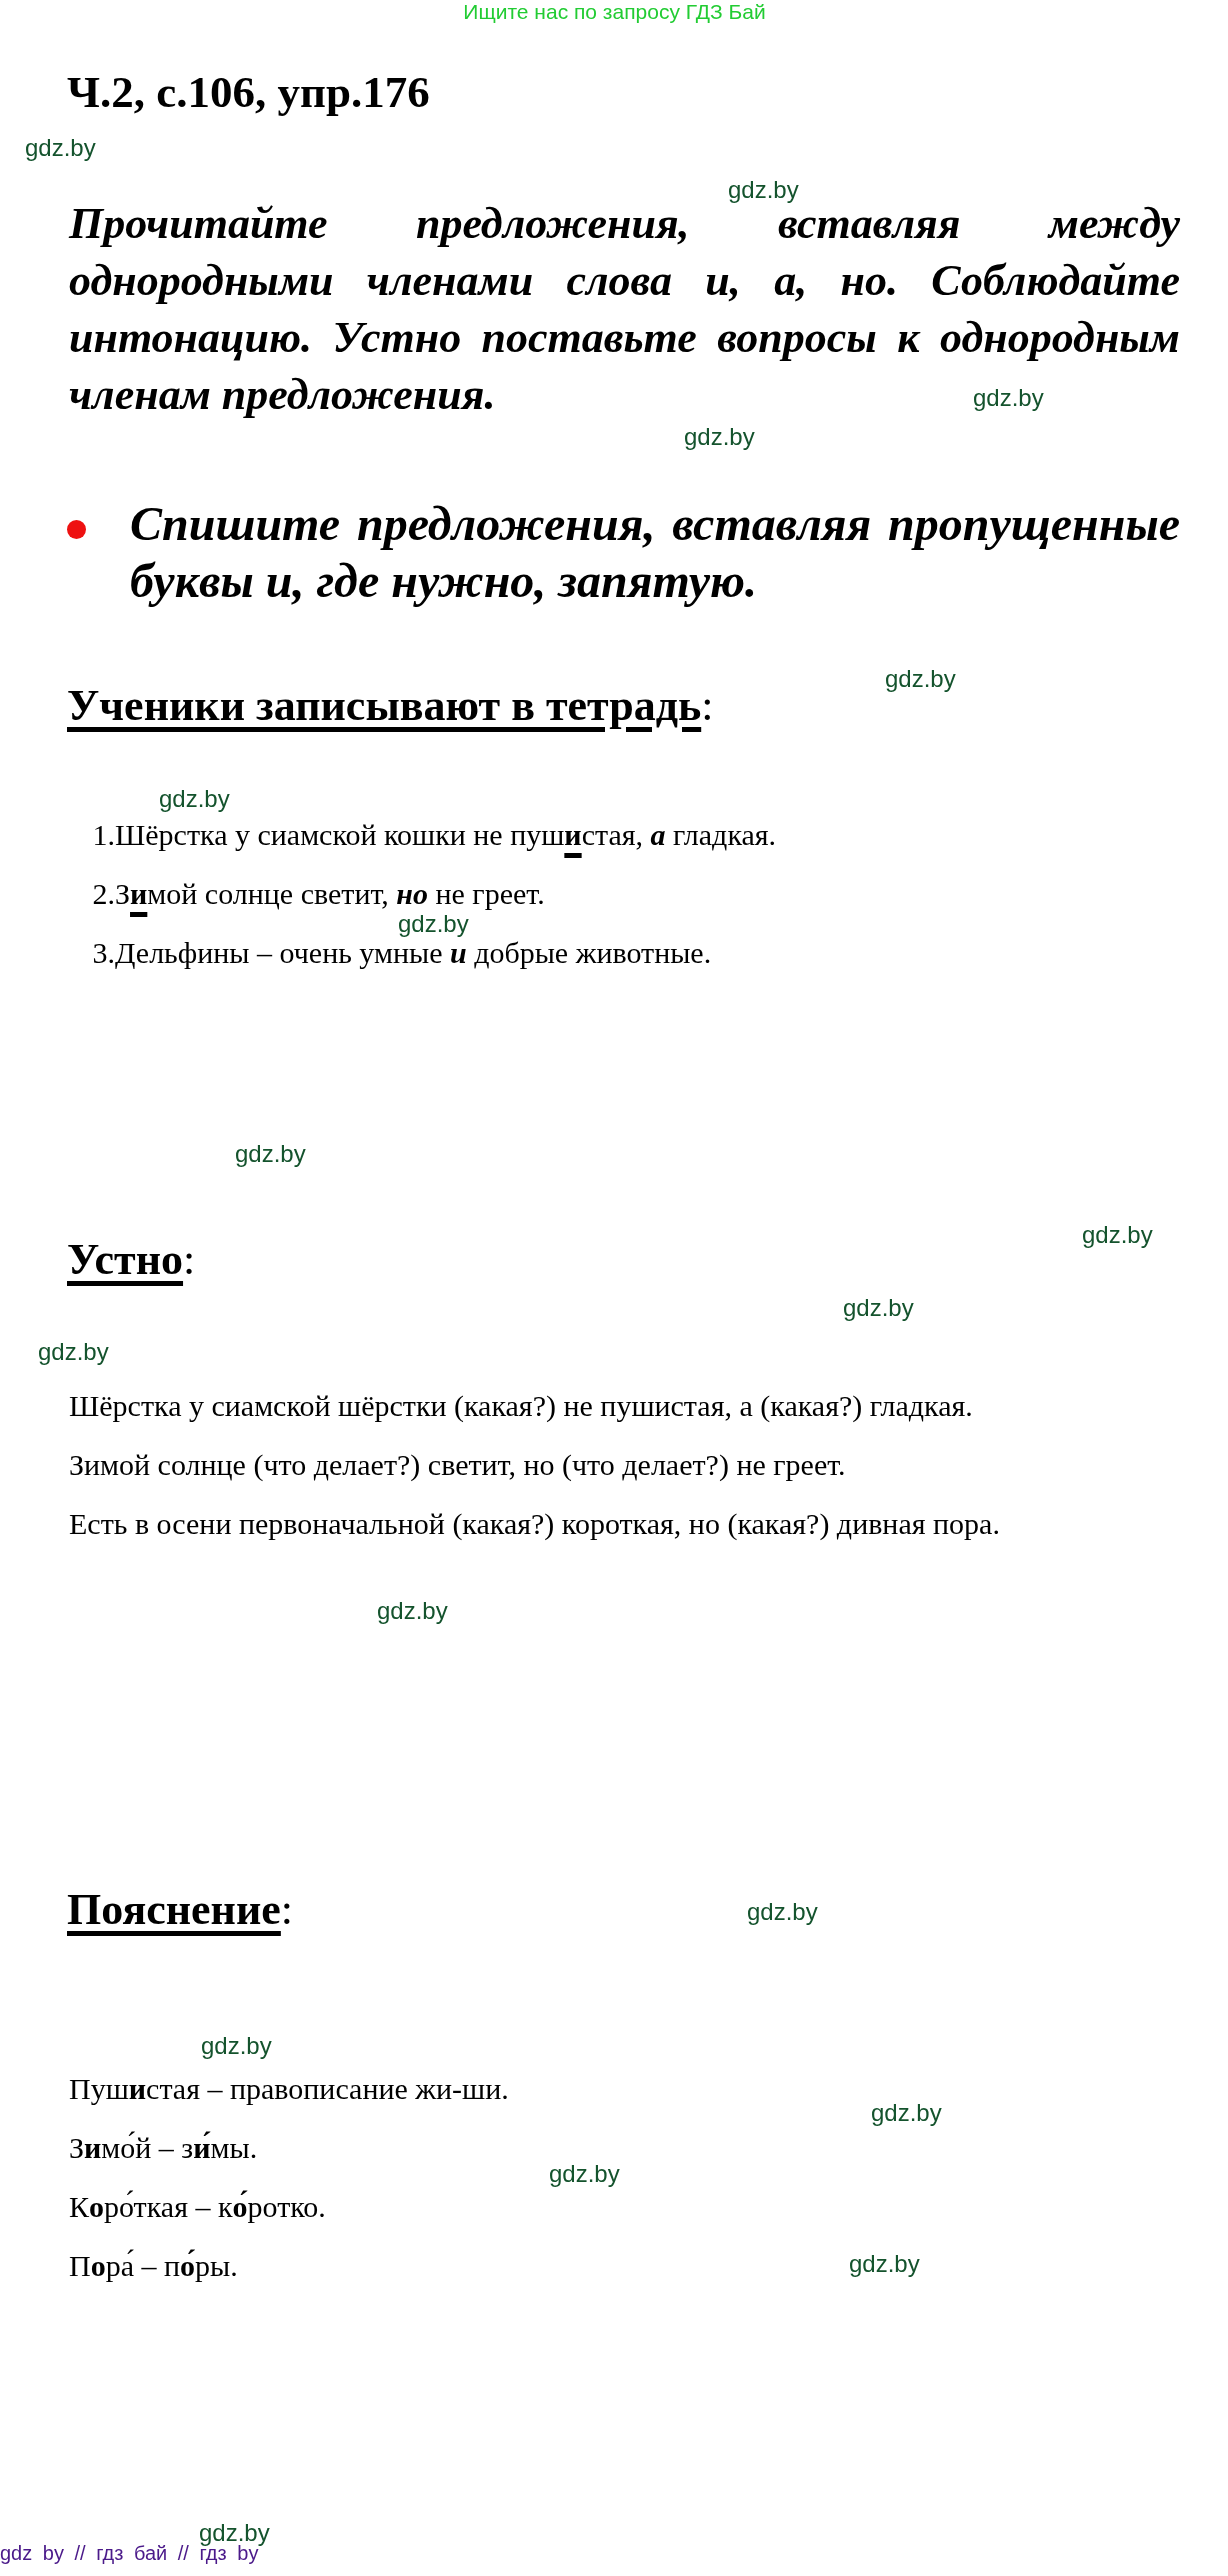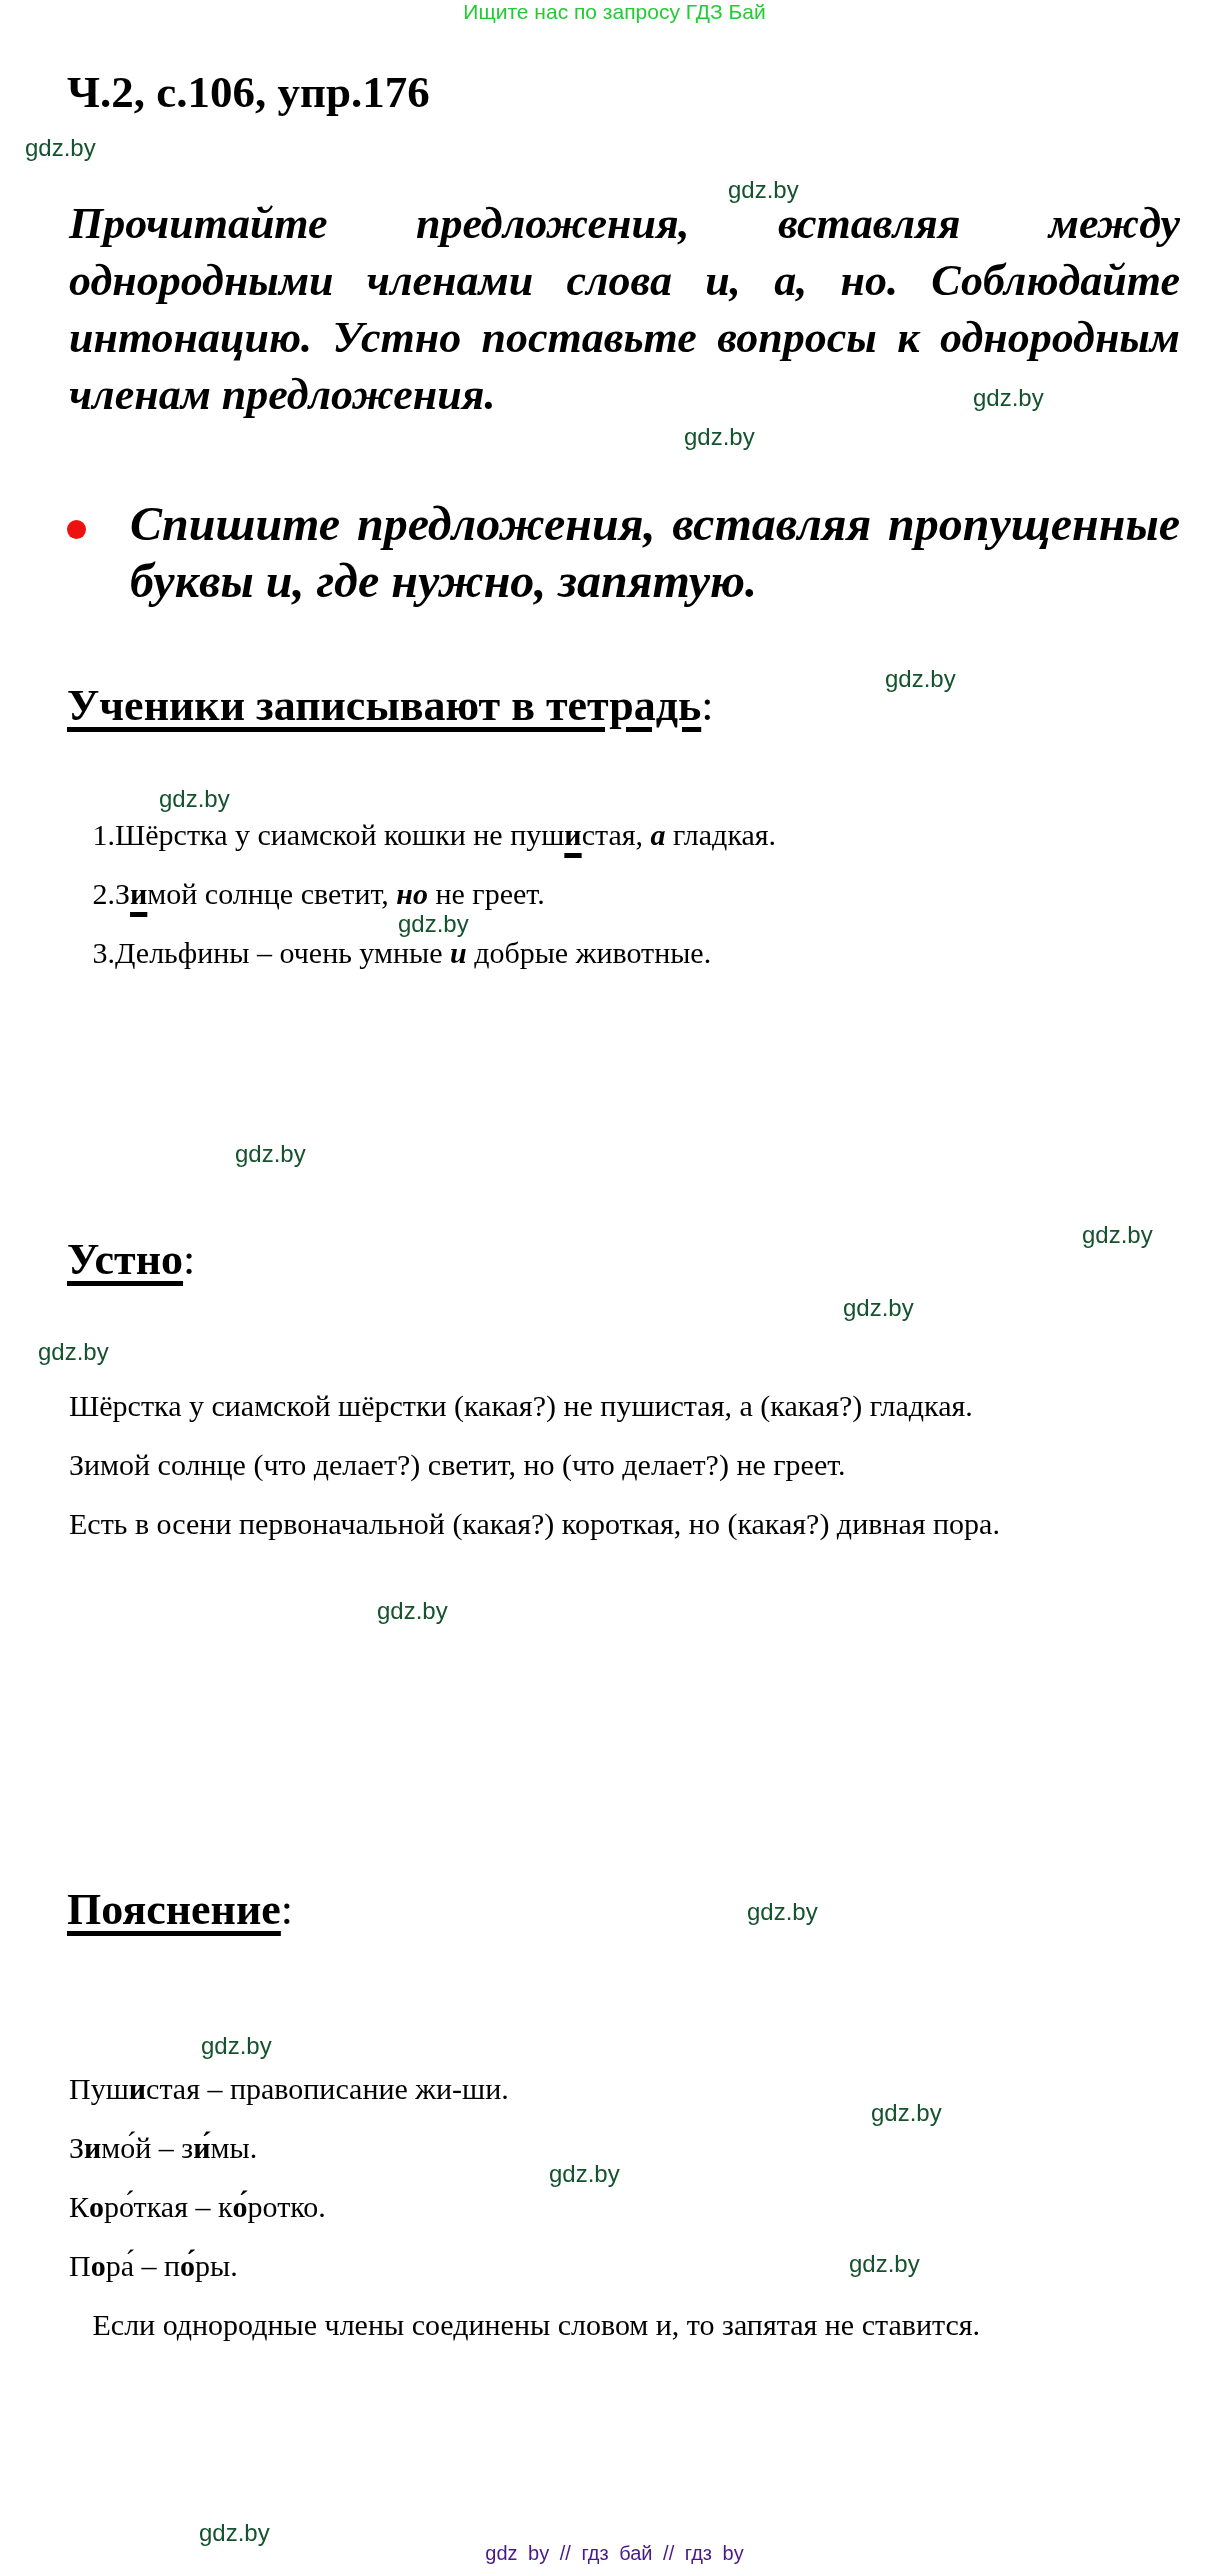--- a/index.html
+++ b/index.html
@@ -1,21 +1,21 @@
 <!DOCTYPE html>
 <html style="font-size:13.4px"><head>
 <meta charset="utf-8">
 <style>
   html, body { margin: 0; padding: 0; background: #ffffff; }
   body { width: 1229px; height: 2576px; position: relative; overflow: hidden;
          font-family: "Liberation Serif", "DejaVu Serif", serif; color: #000; }
   .top-banner { position: absolute; top: 0; left: 0; width: 1229px; text-align: center;
                 font-family: "Liberation Sans", "DejaVu Sans", sans-serif; font-size: 21px;
                 line-height: 23.5px; color: #22cc33; }
-  .footer { position: absolute; top: 2542px; left: 0; width: 1229px; text-align: center;
+  .footer { position: absolute; top: 2542px; left: 0; width: 1229px; 
             font-family: "Liberation Sans", "DejaVu Sans", sans-serif; font-size: 20px;
             color: #4b1a8a; word-spacing: 5px; }
   .wm { position: absolute; font-family: Liberation Sans, sans-serif;
         font-size: 24px; color: #14532d; line-height: 1; }
   .title { position: absolute; left: 67px; top: 65px; font-size: 45px; font-weight: bold; line-height: 54px; }
   .block { position: absolute; left: 69px; width: 1111px; }
   .instr { font-size: 44px; font-weight: bold; font-style: italic; line-height: 57px; text-align: justify; text-align-last: left; margin: 0; }
   .bullet-row { position: absolute; left: 67px; top: 495px; width: 1113px; }
   .bullet-dot { position: absolute; left: 0; top: 25px; width: 19.3px; height: 19.3px; border-radius: 50%; background: #ee1111; }
   .bullet-text { margin-left: 63px; font-size: 48px; font-weight: bold; font-style: italic; line-height: 57px; text-align: justify; text-align-last: left; }
@@ -99,17 +99,16 @@
   </p>
   <p class="para">
     <span>З</span><span class="b">и</span><span>мо́й – з</span><span class="b">и́</span><span>мы.</span>
   </p>
   <p class="para">
     <span>К</span><span class="b">о</span><span>ро́ткая – к</span><span class="b">о́</span><span>ротко.</span>
   </p>
   <p class="para">
     <span>П</span><span class="b">о</span><span>ра́ – п</span><span class="b">о́</span><span>ры.</span>
   </p>
-  <p class="para indent">Если однородные члены соединены словом и, то запятая не ставится.</p>
 </div>
 
 <div class="footer">gdz by  //  гдз бай  //  гдз by</div>
 
 
 </body></html>

